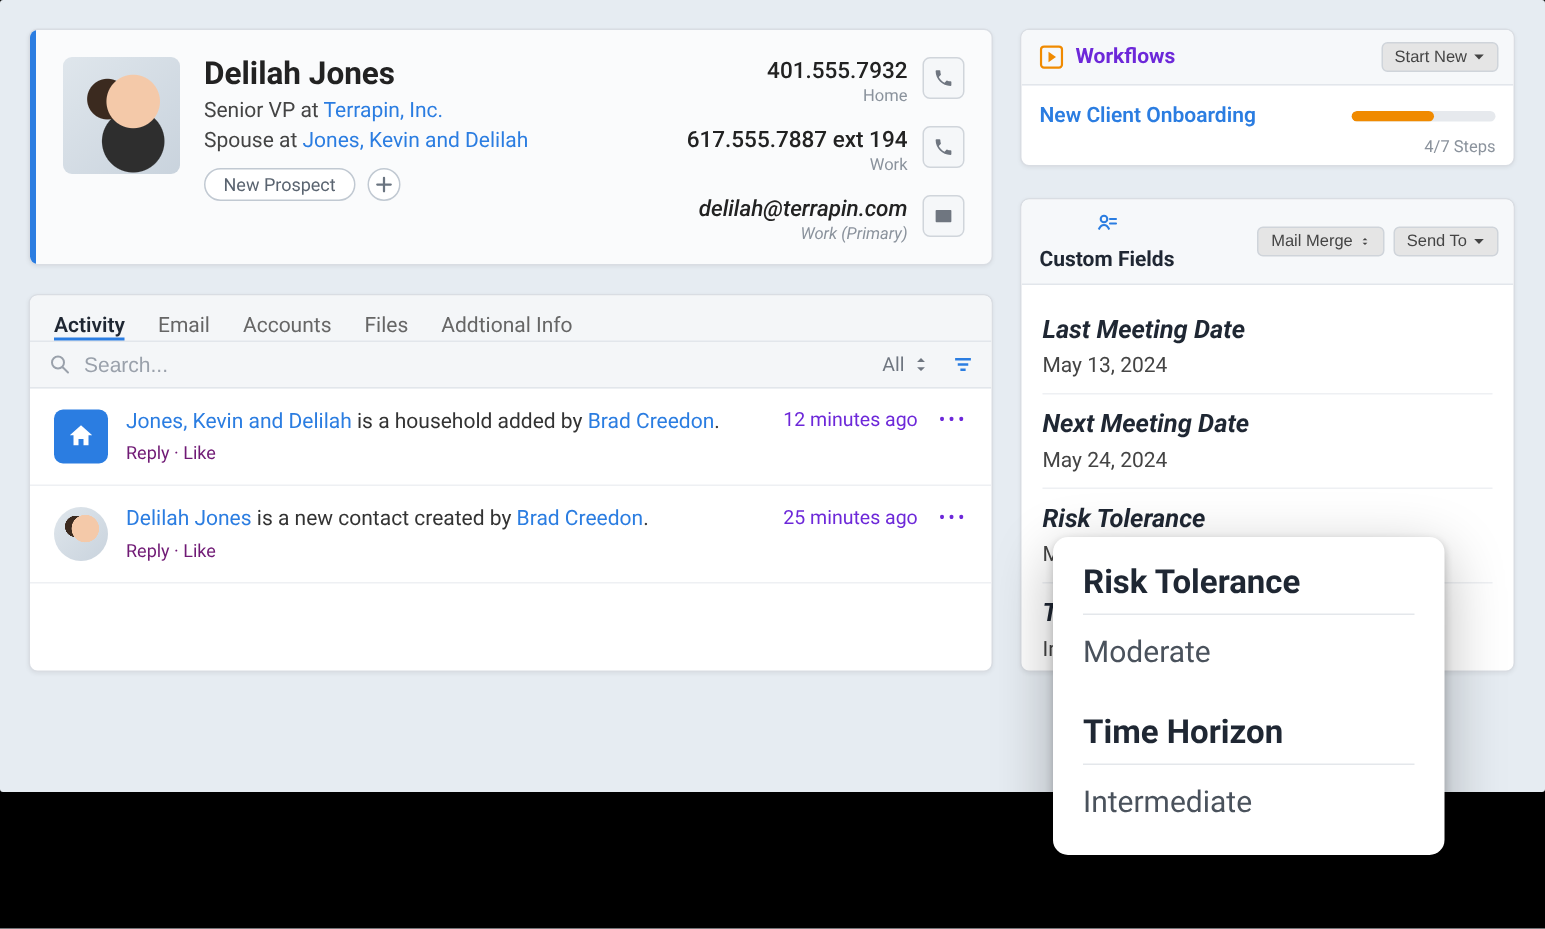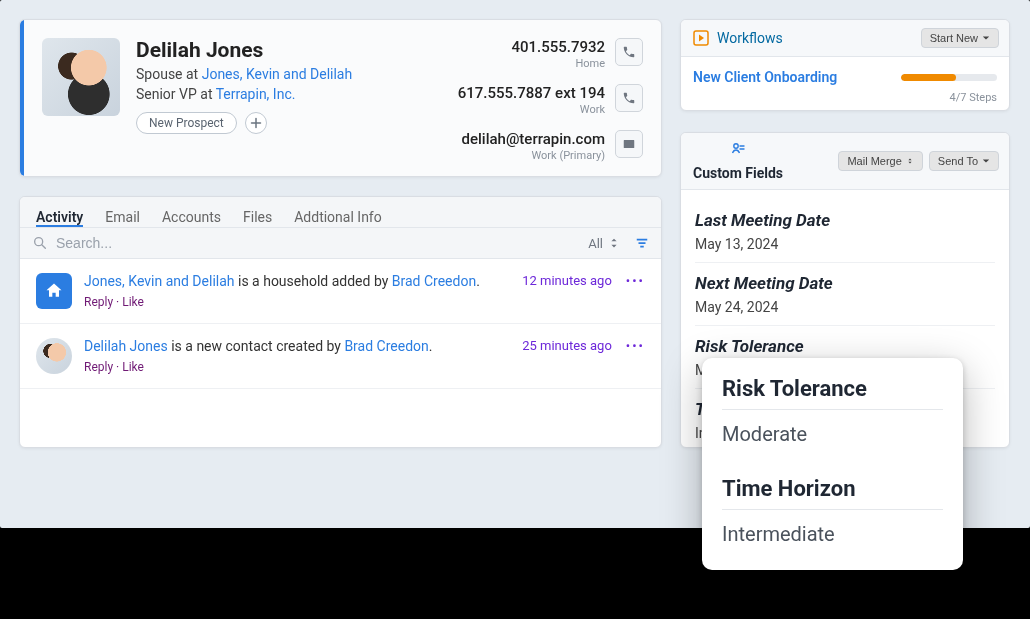--- a/index.html
+++ b/index.html
@@ -69,21 +69,21 @@
   }
   .add-tag {
     width:22px;height:22px;border-radius:50%;
     border:1px solid #c1c9d2;
     background:#fff;
     display:flex;align-items:center;justify-content:center;
     color:#6a7480;font-size:14px;cursor:pointer;
   }
   .contact-right { text-align:right; }
   .contact-row { display:flex; align-items:flex-start; justify-content:flex-end; gap:10px; margin-bottom:14px; }
-  .contact-row:last-child{margin-bottom:0;}
+  .contact-row:last-child{margin-bottom:0;font-style:italic;}
   .contact-val { font-size:15px; color:#222; font-weight:500;}
   .contact-sub { font-size:11px; color:#8a929c; margin-top:1px;}
   .sq-btn {
     width:28px;height:28px;border:1px solid #d0d5db;border-radius:5px;
     background:#f5f7f9;display:flex;align-items:center;justify-content:center;
     color:#6f7680; cursor:pointer;
   }
 
   
   .activity-panel {
@@ -157,21 +157,21 @@
     overflow:hidden;
   }
   .wf-header{
     display:flex;align-items:center;justify-content:space-between;
     padding:8px 10px 8px 12px;
     border-bottom:1px solid #e2e6eb;
     background:#f6f8fa;
   }
   .wf-title-wrap{display:flex;align-items:center;gap:8px;}
   .wf-icon{width:16px;height:16px;color:#f08a00;}
-  .wf-title{font-size:14px;font-weight:400;color:#0369a1;}
+  .wf-title{font-size:14px;font-weight:700;color:#6d28d9;}
   .mini-btn{
     border:1px solid #cfd4da;border-radius:4px;background:#e5e5e5;
     font-size:11px;color:#444;padding:3px 8px;cursor:pointer;
     display:inline-flex;align-items:center;gap:4px;
   }
   .caret{width:8px;height:8px;}
   .wf-body{padding:12px 12px 10px 12px;}
   .wf-link{color:#2b7de1;font-size:14px;font-weight:600;text-decoration:none;}
   .progress-outer{
     position:relative;
@@ -224,24 +224,24 @@
 <body>
 
 <div class="canvas">
 
   <div class="contact-card">
     <div class="contact-inner">
       <div class="avatar"></div>
       <div class="contact-main">
         <div class="contact-name">Delilah Jones</div>
         <div class="contact-line">
+          <span>Senior VP at </span><a href="#">Terrapin, Inc.</a>
+        </div>
+        <div class="contact-line">
           <span>Spouse at </span><a href="#">Jones, Kevin and Delilah</a>
-        </div>
-        <div class="contact-line">
-          <span>Senior VP at </span><a href="#">Terrapin, Inc.</a>
         </div>
         <div class="tags-row">
           <span class="tag-pill">New Prospect</span>
           <span class="add-tag">
             <svg viewBox="0 0 16 16" width="12" height="12">
                 <path d="M8 2v12M2 8h12" stroke="currentColor" stroke-width="2" stroke-linecap="round"></path>
               </svg>
           </span>
         </div>
       </div>

